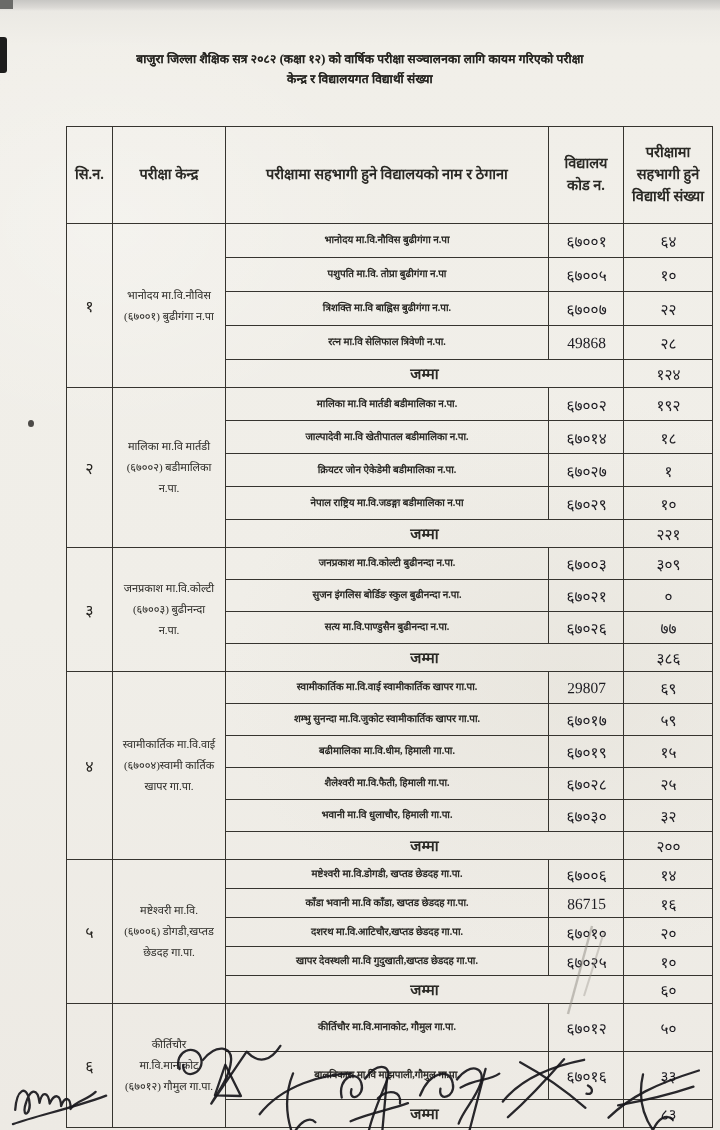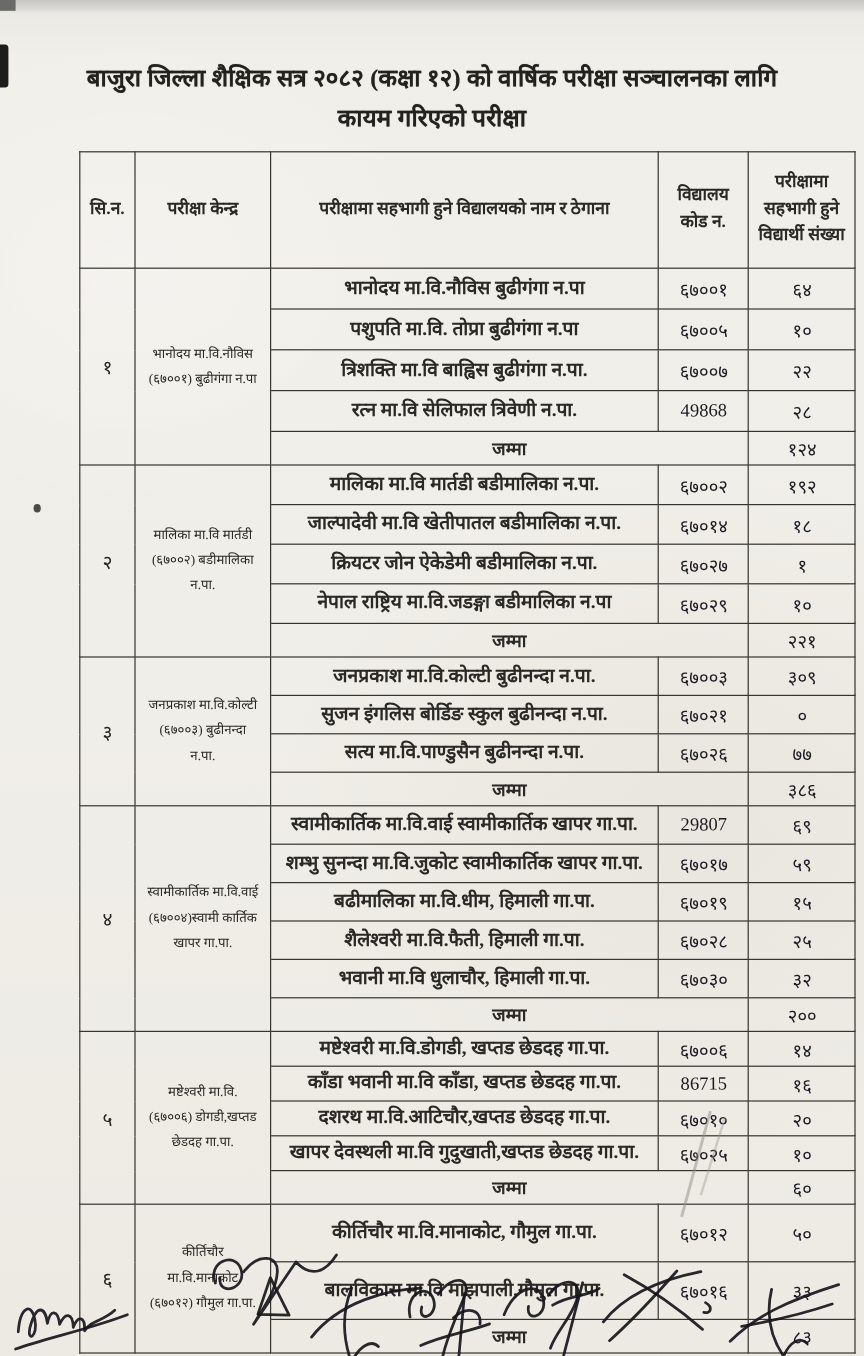--- a/index.html
+++ b/index.html
@@ -18,21 +18,21 @@
   }
   
   .top-band{position:absolute;left:0;top:0;width:720px;height:11px;background:linear-gradient(180deg,#c7c6c3,#dcdad6 70%,rgba(220,218,214,0));}
   .corner-mark{position:absolute;left:0;top:0;width:13px;height:9px;background:#6a6a68;}
   .edge-mark{position:absolute;left:0;top:37px;width:7px;height:36px;background:#1d1d1c;border-radius:0 3px 3px 0;}
   .stray-dot{position:absolute;left:28px;top:420px;width:6px;height:7px;background:#2f2d2a;border-radius:50%;opacity:.85;}
   .pen-smudge{position:absolute;left:540px;top:922px;pointer-events:none;}
 
   .title{
     position:absolute;left:48px;top:50px;width:624px;
-    text-align:center;font-weight:bold;font-size:20px;line-height:1.65;
+    text-align:center;font-weight:bold;font-size:12px;line-height:1.65;
     color:#23221e;letter-spacing:.2px;
     text-shadow:0 0 .6px rgba(35,34,30,.55);
   }
 
   table.doc-table{
     position:absolute;left:66px;top:126px;
     border-collapse:collapse;table-layout:fixed;
     width:646px;
     background:transparent;
   }
@@ -40,21 +40,21 @@
     border:1.6px solid #36342f;
     padding:1px 3px;
     text-align:center;vertical-align:middle;
     overflow:hidden;
   }
   .doc-table thead th{
     height:94px;font-size:14.5px;font-weight:bold;line-height:1.5;color:#2a2925;
   }
   td.sn-cell{font-size:16px;}
   td.center-cell{font-size:11px;font-weight:normal;line-height:1.9;padding:2px 9px;color:#2a2925;}
-  td.school-cell{font-size:16px;font-weight:bold;line-height:1.25;color:#2a2925;}
+  td.school-cell{font-size:10px;font-weight:bold;line-height:1.25;color:#2a2925;}
   td.total-label{font-size:15px;font-weight:bold;color:#2a2925;font-family:Liberation Mono, monospace;}
   .hand{
     font-family:Liberation Serif, serif;
     font-weight:400;font-size:15.5px;color:#1d1c22;
     transform:rotate(-.4deg);
   }
   
   tr.g1 td.rh{height:31px;} tr.g2 td.rh{height:30px;} tr.g3 td.rh{height:29px;}
   tr.g4 td.rh{height:29px;} tr.g5 td.rh{height:26px;} tr.g6 td.rh{height:45px;}
   tr.total-row td{height:25px;}
@@ -67,20 +67,21 @@
 <body>
 
 <div class="page">
   <div class="top-band"></div>
   <div class="corner-mark"></div>
   <div class="edge-mark"></div>
   <div class="stray-dot"></div>
 
   <div class="title">
     <div>बाजुरा जिल्ला शैक्षिक सत्र २०८२ (कक्षा १२) को वार्षिक परीक्षा सञ्चालनका लागि कायम गरिएको परीक्षा</div>
+    <div>केन्द्र र विद्यालयगत विद्यार्थी संख्या</div>
   </div>
 
   <table class="doc-table">
     <colgroup>
       <col style="width:46px">
         <col style="width:113px">
         <col style="width:323px">
       <col style="width:75px">
         <col style="width:89px">
     </colgroup>

